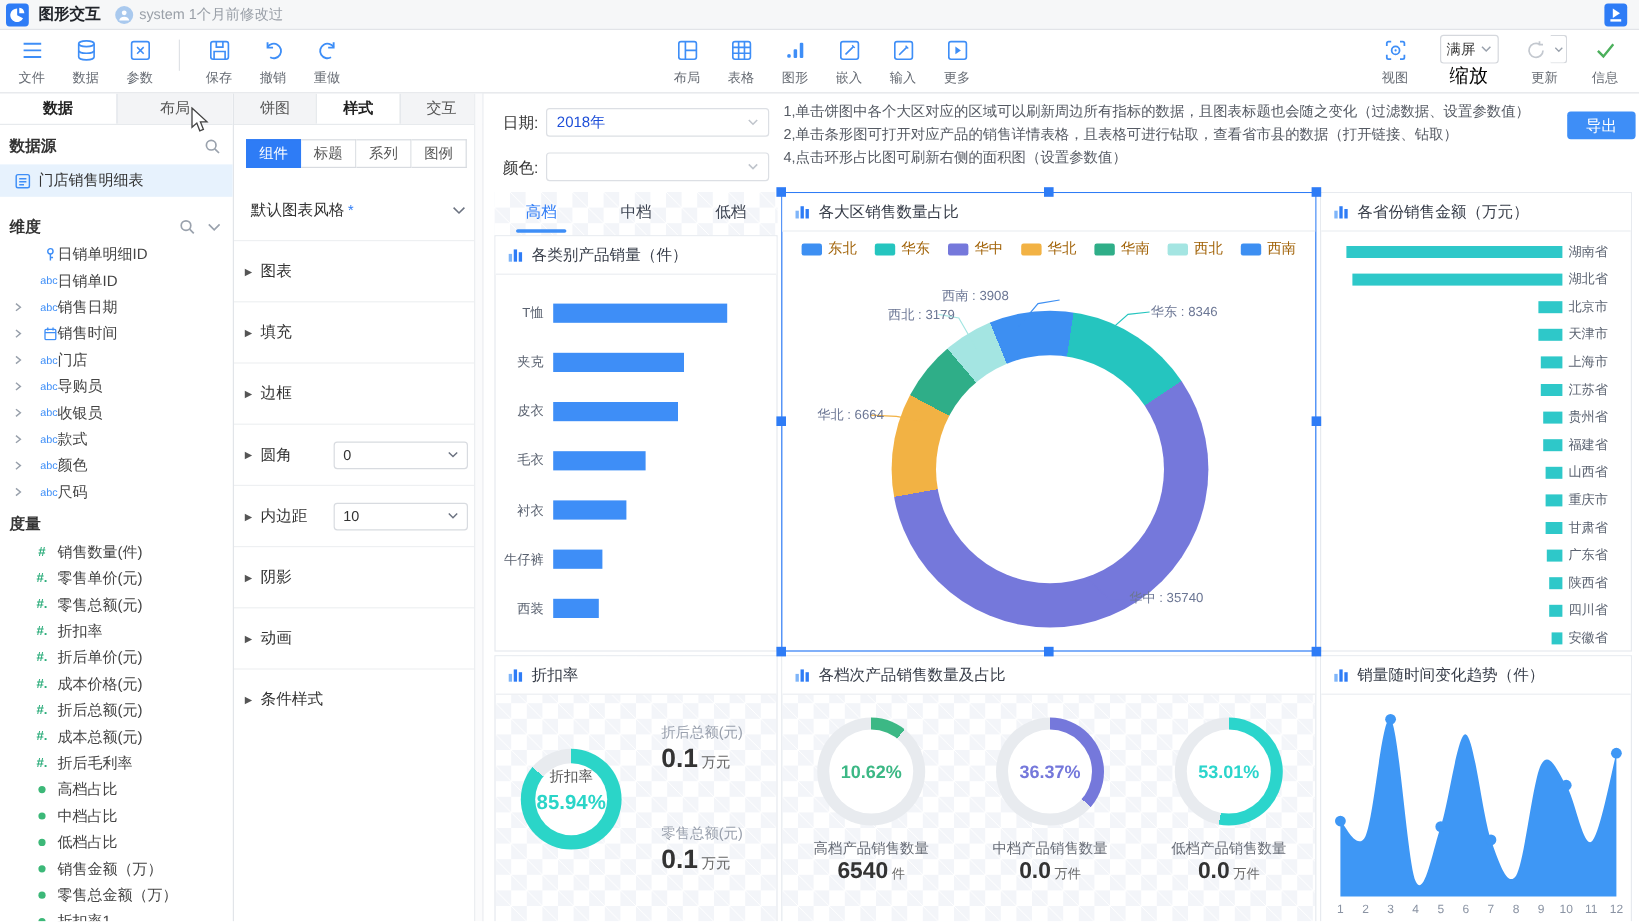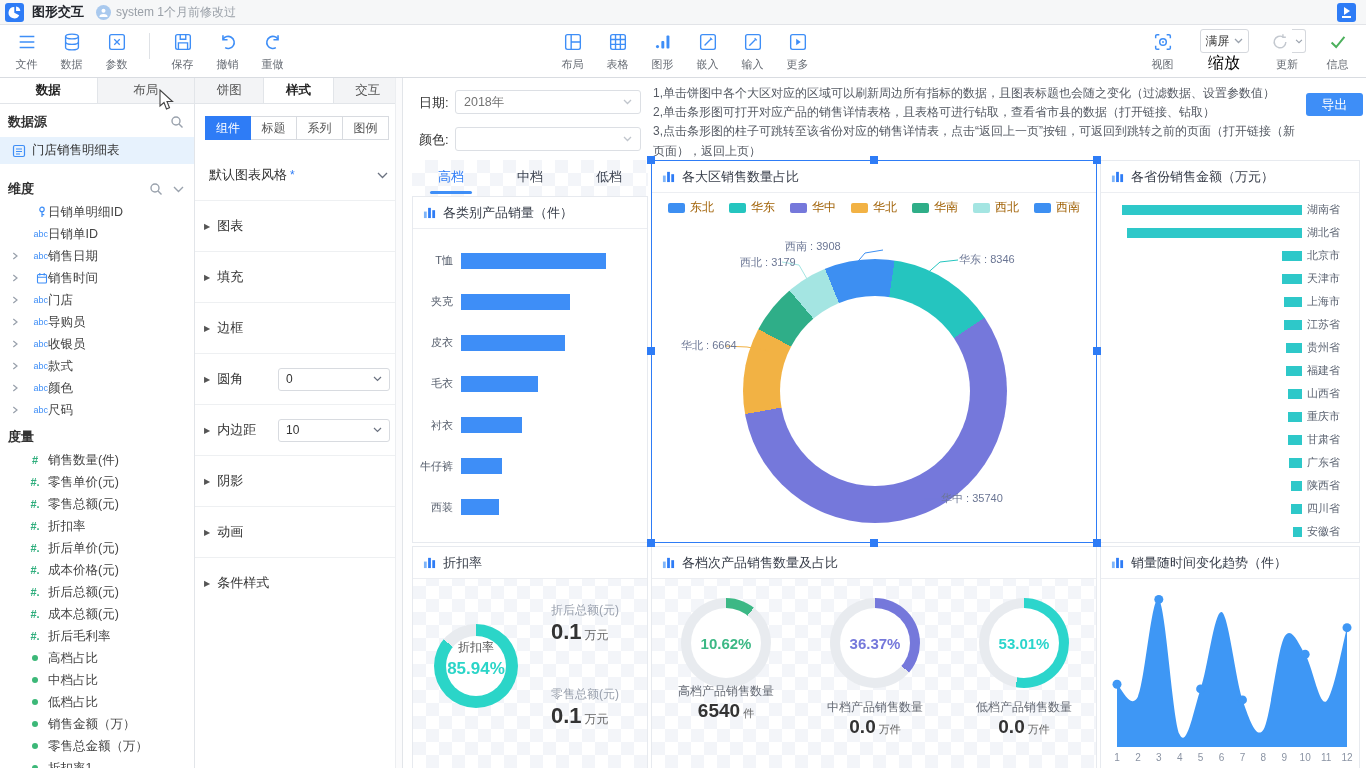--- a/index.html
+++ b/index.html
@@ -83,21 +83,21 @@
   .sec .tri { font-size:8px; color:#555; margin-right:7px; }
   .sec .slabel { font-size:13px; color:#333; }
   .sec .ssel { margin-left:auto; width:112px; height:23px; border:1px solid #d8dbe0; border-radius:3px;
     display:flex; align-items:center; padding:0 7px; font-size:12px; color:#333; background:#fff; }
   .ssel .chev { margin-left:auto; }
   .vscroll { position:absolute; right:0; top:0; bottom:0; width:7px; background:#fbfbfc; border-left:1px solid #eceef1; }
 
   
   .ctl-label { position:absolute; font-size:13px; color:#333; }
   .ctl-select { position:absolute; height:24px; background:#fff; border:1px solid #dcdfe4; border-radius:3px;
-    display:flex; align-items:center; padding:6px 8px; font-size:12.5px; color:#737373; cursor:pointer; }
+    display:flex; align-items:center; padding:6px 8px; font-size:12.5px; color:#1d4ed8; cursor:pointer; }
   .ctl-select .chev { margin-left:auto; }
   .instructions { position:absolute; left:250px; top:6px; width:652px; font-size:12px; line-height:19.2px;
     color:#555a63; }
   .export-btn { position:absolute; left:903px; top:15px; width:57px; height:23px; background:#3E8EF7;
     color:#fff; border:none; border-radius:3px; font-size:13px; cursor:pointer; font-family:inherit; }
 
   .panel { position:absolute; background:#fff; border:1px solid #e7eaef; }
   .checker { background-color:#fff;
     background-image:
       linear-gradient(45deg,#f3f5f9 25%,transparent 25%,transparent 75%,#f3f5f9 75%),
@@ -657,21 +657,20 @@
       <span class="ctl-label" style="left:16px; top:53px;">颜色:</span>
       <div class="ctl-select" style="left:52px; top:49px; width:186px;">
         <span></span>
         <svg class="chev" width="9" height="6" viewBox="0 0 9 6">
             <path d="M1 1 L4.5 4.5 L8 1" fill="none" stroke="#c0c5cc" stroke-width="1.3"></path>
           </svg>
       </div>
       <div class="instructions" id="instructions">
           <div>1,单击饼图中各个大区对应的区域可以刷新周边所有指标的数据，且图表标题也会随之变化（过滤数据、设置参数值）</div>
           <div>2,单击条形图可打开对应产品的销售详情表格，且表格可进行钻取，查看省市县的数据（打开链接、钻取）</div>
-          <div>3,点击条形图的柱子可跳转至该省份对应的销售详情表，点击“返回上一页”按钮，可返回到跳转之前的页面（打开链接（新页面），返回上页）</div>
           <div>4,点击环形占比图可刷新右侧的面积图（设置参数值）</div>
         </div>
       <button class="export-btn">导出</button>
 
       <div class="tabstrip checker" id="p1-tabs">
           <div class="ptab active">高档</div>
           <div class="ptab">中档</div>
           <div class="ptab">低档</div>
         </div>
       <div class="panel" style="left:9px; top:118px; width:236px; height:347px;">
@@ -888,21 +887,21 @@
               <rect x="5.5" y="2" width="3" height="11" fill="#2E7CF6"></rect>
               <rect x="10" y="4.5" width="3" height="8.5" fill="#2E7CF6"></rect>
             </svg>
           <span>各档次产品销售数量及占比</span>
         </div>
         <div id="tier-donuts">
             <div class="donut" style="left: 29px; top: 51px; width: 90px; height: 90px; background: conic-gradient(rgb(60, 184, 133) 0deg, rgb(60, 184, 133) 38.2deg, rgb(232, 235, 239) 0deg, rgb(232, 235, 239) 360deg);">
               <div class="hole" style="inset:10px;"></div>
             </div>
             <div class="gauge-label" style="left: 29px; top: 88px; width: 90px; font-size: 15px; font-weight: bold; color: rgb(60, 184, 133);">10.62%</div>
-            <div class="tier-col" style="left: 0px; top: 136px; width: 148px;">
+            <div class="tier-col" style="left: 0px; top: 152px; width: 148px;">
               <div class="tier-name">高档产品销售数量</div>
               <div class="tier-val"><span class="v">6540</span><span class="tier-unit">件</span></div>
             </div>
             <div class="donut" style="left: 178px; top: 51px; width: 90px; height: 90px; background: conic-gradient(rgb(117, 120, 219) 0deg, rgb(117, 120, 219) 130.9deg, rgb(232, 235, 239) 0deg, rgb(232, 235, 239) 360deg);">
               <div class="hole" style="inset:10px;"></div>
             </div>
             <div class="gauge-label" style="left: 178px; top: 88px; width: 90px; font-size: 15px; font-weight: bold; color: rgb(117, 120, 219);">36.37%</div>
             <div class="tier-col" style="left: 149px; top: 152px; width: 148px;">
               <div class="tier-name">中档产品销售数量</div>
               <div class="tier-val"><span class="v">0.0</span><span class="tier-unit">万件</span></div>

